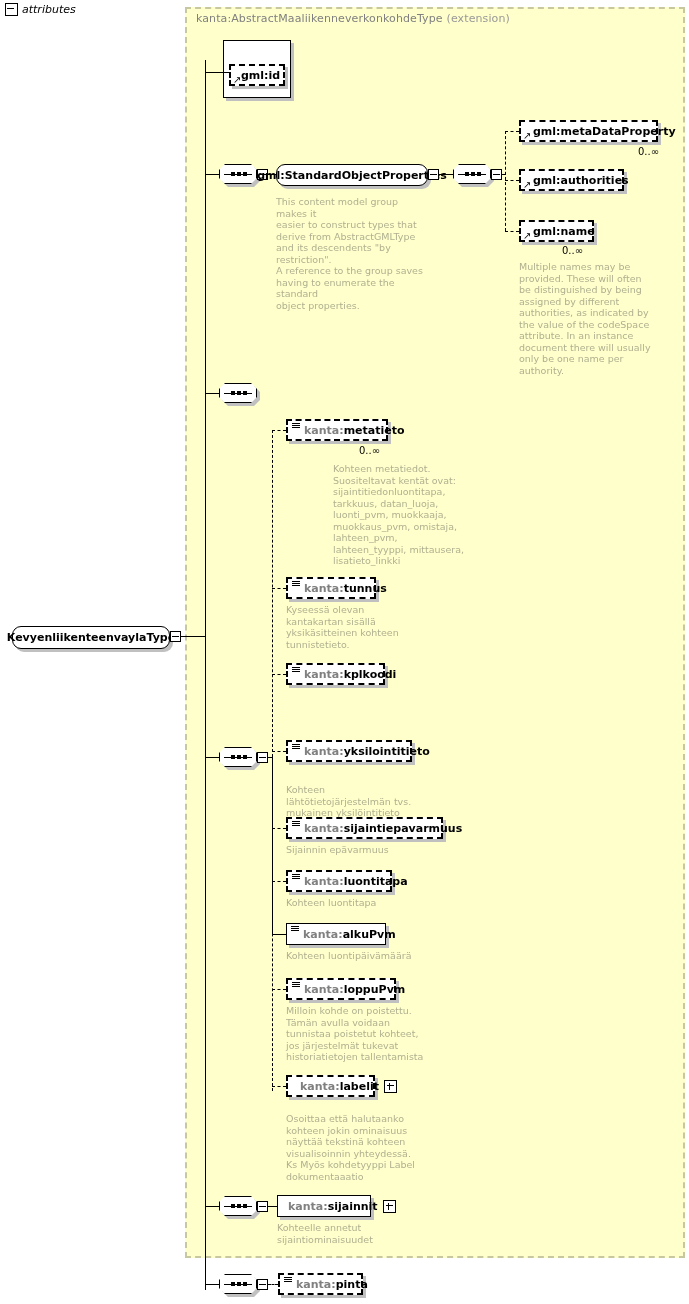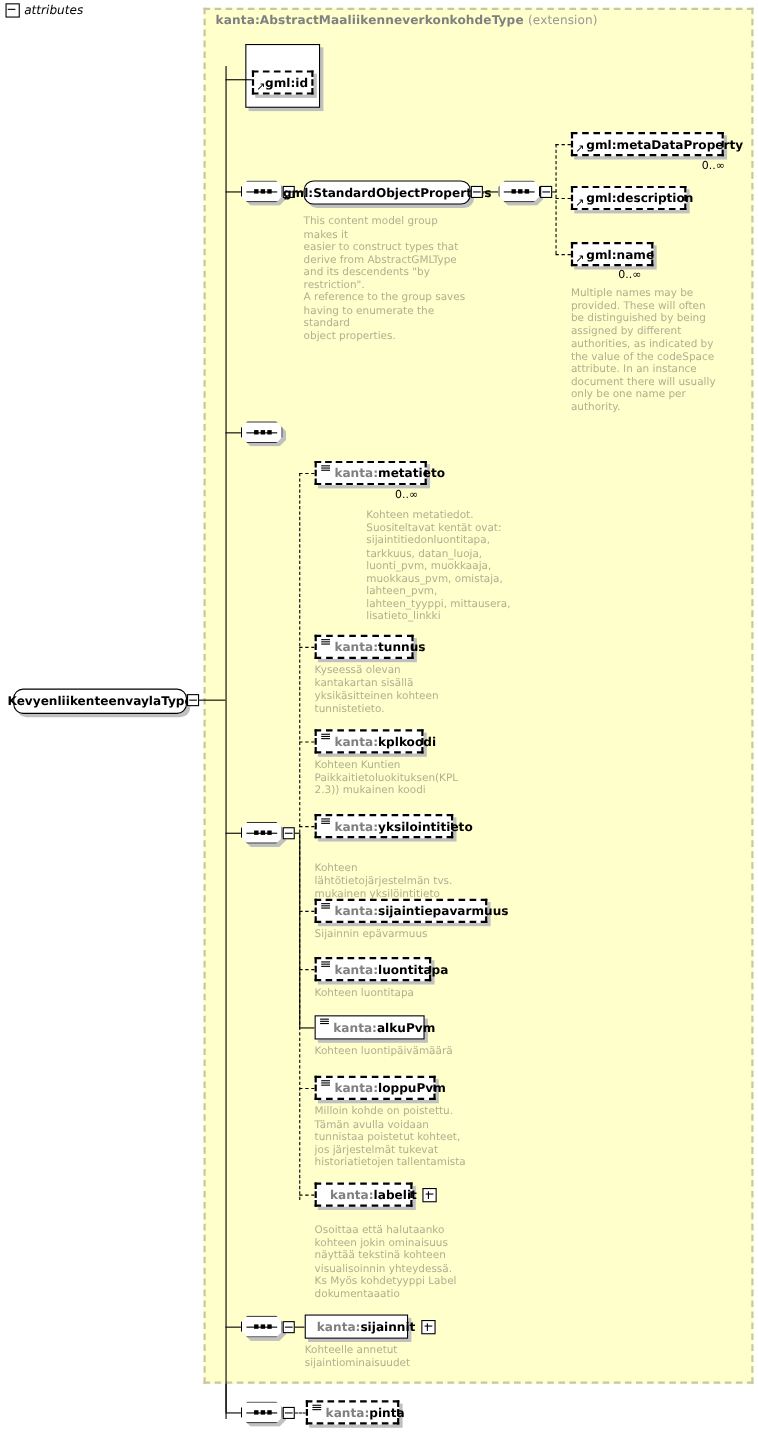--- a/index.html
+++ b/index.html
@@ -33,21 +33,21 @@
   .ext-title {
     position: absolute;
     left: 196px;
     top: 12px;
     font-size: 11px;
     font-weight: bold;
     color: #808080;
     white-space: nowrap;
     letter-spacing: 0.1px;
   }
-  .ext-title .kw { font-weight: bold; color: #808080; margin-top: 23px; }
+  .ext-title .kw { font-weight: normal; color: #808080; margin-top: 23px; }
   .ext-title .norm { font-weight: normal; color: #999999; }
 
   
   .type-box {
     position: absolute;
     background: #ffffff;
     border: 1px solid #000000;
     border-radius: 9px;
     box-sizing: border-box;
     box-shadow: 3px 3px 0 0 #c0c0c0;
@@ -318,21 +318,21 @@
   <div class="ln h" style="left:502px; top:174px; width:4px;"></div>
 
   <div class="el dashed" style="left:519px; top:120px; width:139px; height:22px; padding-left:12px;">
     <span class="ref-arrow">↗</span>
     <span class="nm">gml:metaDataProperty</span>
   </div>
   <div class="occ" style="left:638px; top:146px;">0..∞</div>
 
   <div class="el dashed" style="left:519px; top:169px; width:105px; height:22px; padding-left:12px;">
     <span class="ref-arrow">↗</span>
-    <span class="nm">gml:description</span>
+    <span class="nm">gml:authorities</span>
   </div>
 
   <div class="el dashed" style="left:519px; top:220px; width:75px; height:22px; padding-left:12px;">
     <span class="ref-arrow">↗</span>
     <span class="nm">gml:name</span>
   </div>
   <div class="occ" style="left:562px; top:245px;">0..∞</div>
   <div class="doc" style="left:519px; top:261px; width:150px;">Multiple names may be
 provided.  These will often
 be distinguished by being
@@ -416,23 +416,20 @@
 
   <div class="el dashed" style="left:286px; top:663px; width:99px; height:22px;">
     <span class="lines-ico">
         <i></i>
         <i></i>
         <i></i>
       </span>
     <span class="ns">kanta:</span>
       <span class="nm">kplkoodi</span>
   </div>
-  <div class="doc" style="left:286px; top:690px; width:150px;">Kohteen Kuntien
-Paikkaitietoluokituksen(KPL
-2.3)) mukainen koodi</div>
 
   <div class="el dashed" style="left:286px; top:740px; width:126px; height:22px;">
     <span class="lines-ico">
         <i></i>
         <i></i>
         <i></i>
       </span>
     <span class="ns">kanta:</span>
       <span class="nm">yksilointitieto</span>
   </div>

